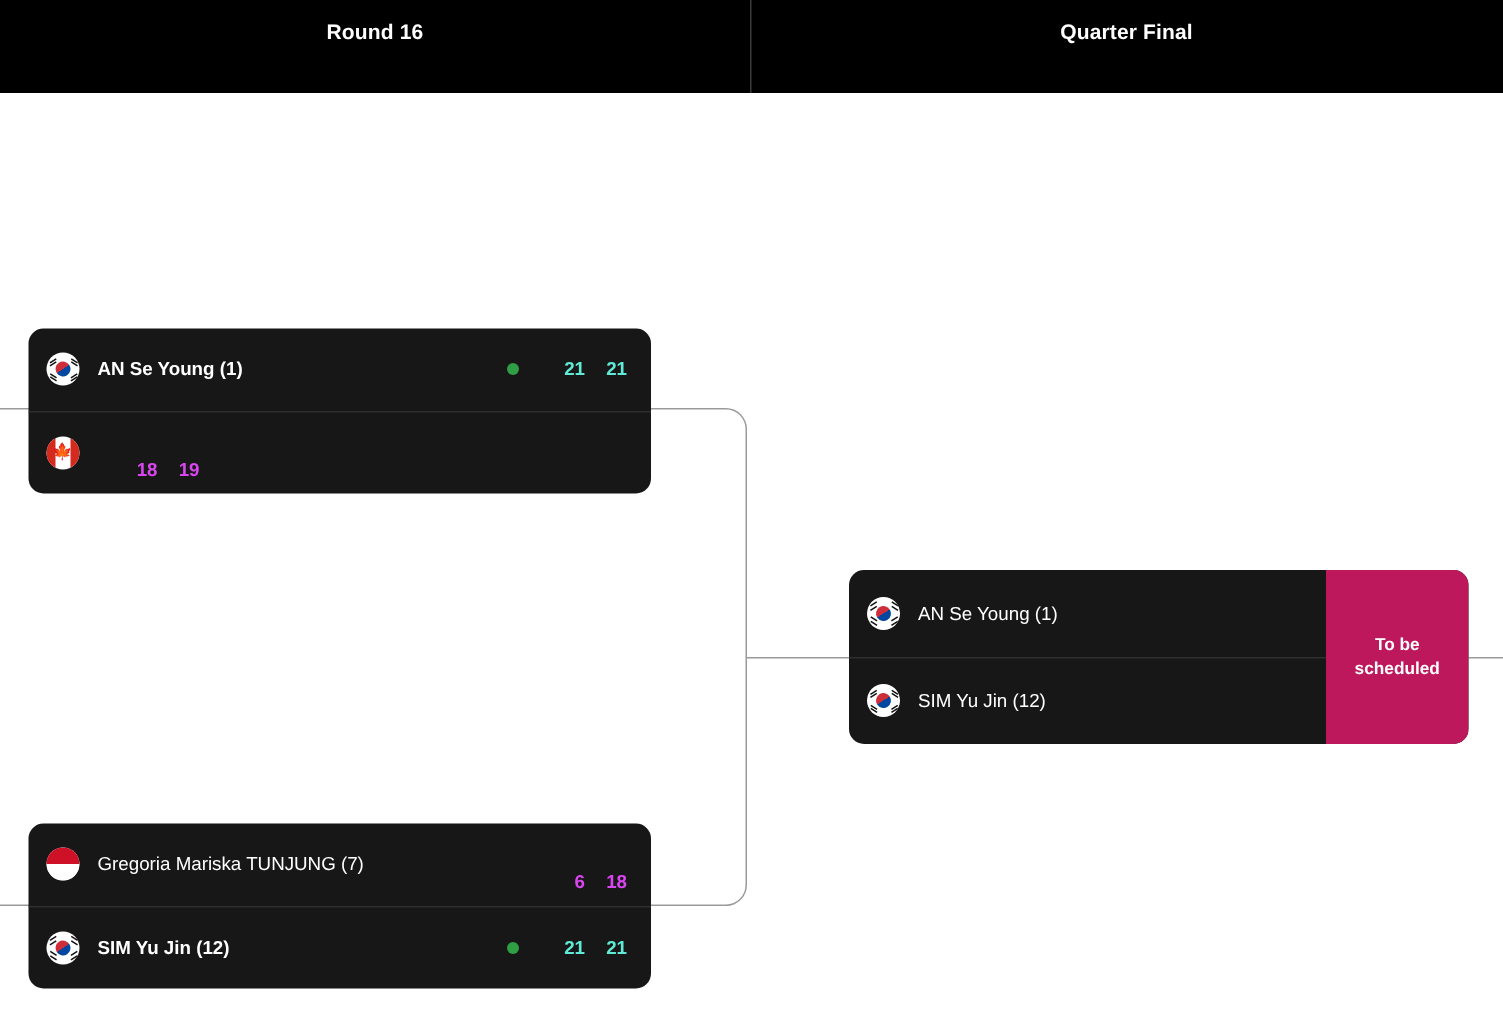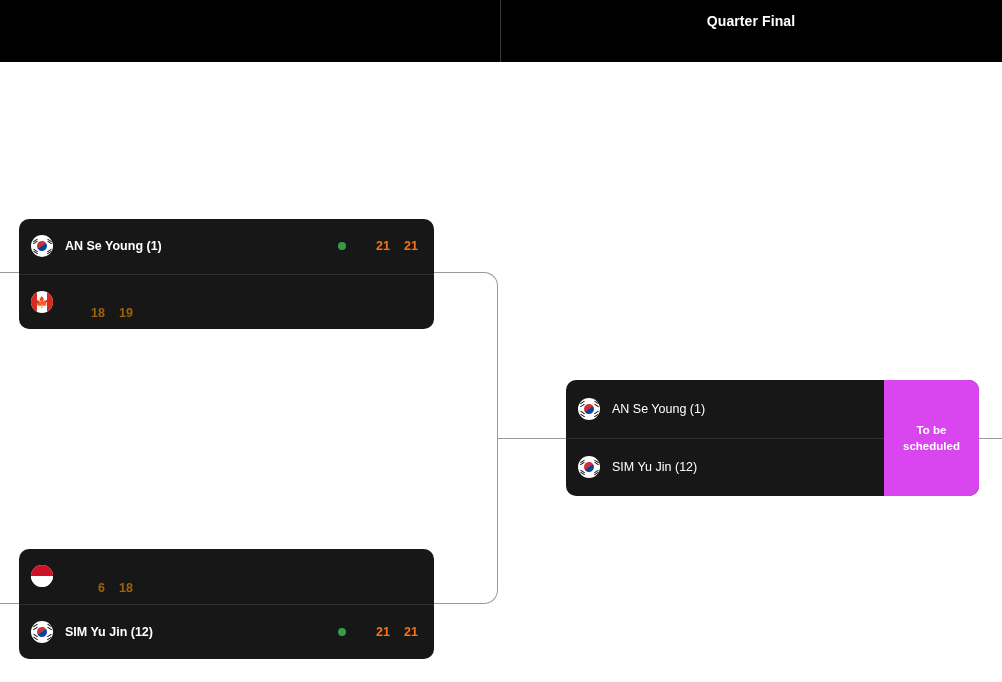--- a/index.html
+++ b/index.html
@@ -140,27 +140,27 @@
   .win-dot.hidden { visibility: hidden; }
 
   .score {
     font-size: 12.5px;
     font-weight: bold;
     width: 26px;
     text-align: right;
     flex: 0 0 auto;
     margin-left: 2px;
   }
-  .score.win  { color: #f97316; }
-  .score.lose { color: #a16207; margin-top: 23px; }
+  .score.win  { color: #5eead4; }
+  .score.lose { color: #d946ef; margin-top: 23px; }
 
   .tbs-panel {
     flex: 0 0 auto;
     width: 95px;
-    background: #d946ef;
+    background: #be185d;
     display: flex;
     align-items: center;
     justify-content: center;
     text-align: center;
   }
   .tbs-text {
     color: #ffffff;
     font-size: 11.5px;
     font-weight: bold;
     line-height: 16px;
@@ -210,20 +210,23 @@
     position: absolute; left: 0; top: 0; width: 100%; height: 50%; background: #ce1126;
   }
   .flag-id .id-bot {
     position: absolute; left: 0; bottom: 0; width: 100%; height: 50%; background: #ffffff;
   }
 </style>
 </head>
 <body>
 
 <div id="bracket-header">
+  <div class="round-header" id="round-header-r16">
+    <span class="round-header-title">Round 16</span>
+  </div>
   <div class="round-header" id="round-header-qf">
     <span class="round-header-title">Quarter Final</span>
   </div>
   <div id="header-divider"></div>
 </div>
 
 <div class="connector" id="conn-left-stub-top"></div>
 <div class="connector" id="conn-left-stub-bot"></div>
 <div id="conn-bracket"></div>
 <div class="connector" id="conn-mid-h"></div>
@@ -265,20 +268,21 @@
 </div>
 
 <div class="match-card" id="match-r16-2">
   <div class="match-rows">
 
     <div class="match-row">
       <span class="flag flag-id">
         <span class="id-top"></span>
           <span class="id-bot"></span>
       </span>
+      <span class="player-name loser">Gregoria Mariska TUNJUNG (7)</span>
       <span class="win-dot hidden"></span>
       <span class="score lose">6</span>
       <span class="score lose">18</span>
     </div>
 
     <div class="match-row">
       <span class="flag flag-kr">
         <span class="kr-circle-top"></span>
         <span class="kr-bar kr-b1"></span>
           <span class="kr-bar kr-b2"></span>

